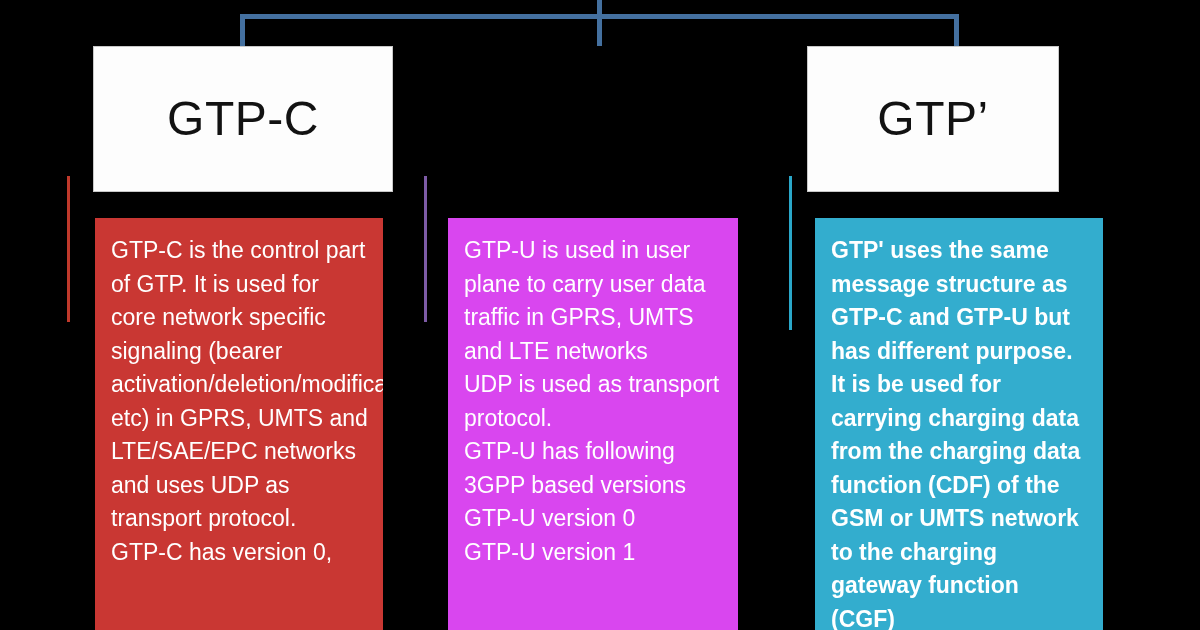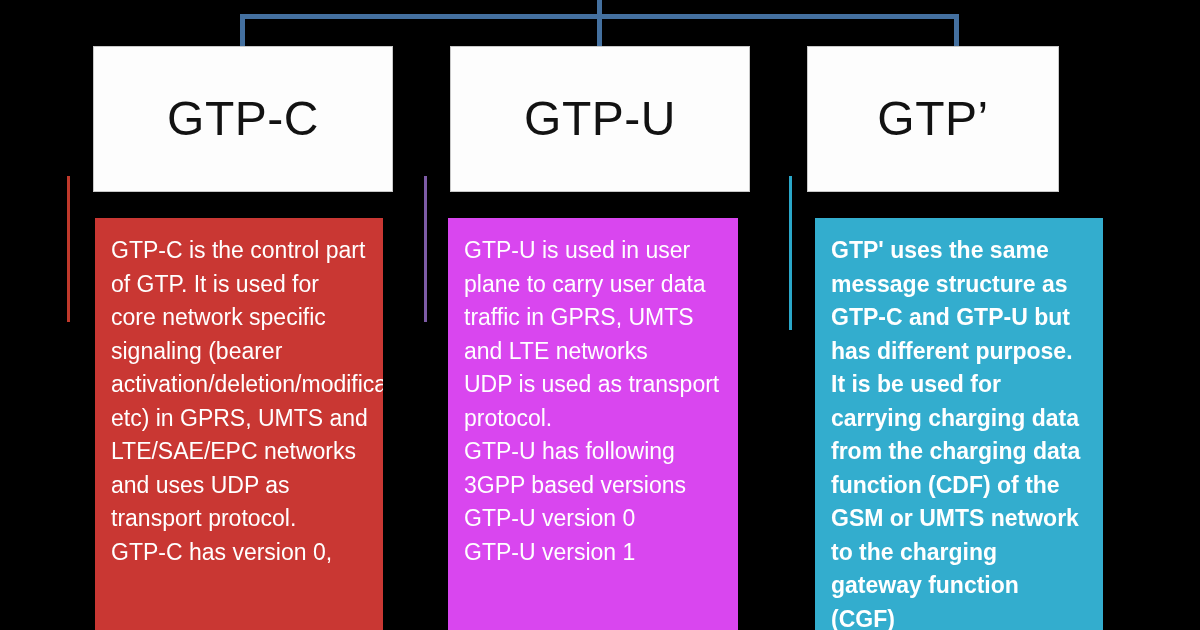--- a/index.html
+++ b/index.html
@@ -110,23 +110,20 @@
 <div id="canvas">
 
   <div class="conn conn-h"></div>
   <div class="conn conn-v conn-v-left"></div>
   <div class="conn conn-v conn-v-mid"></div>
   <div class="conn conn-v conn-v-right"></div>
 
   <div class="hbox hbox-1">
     <span class="hbox-label">GTP-C</span>
   </div>
-  <div class="hbox hbox-2">
-    <span class="hbox-label">GTP-U</span>
-  </div>
   <div class="hbox hbox-3">
     <span class="hbox-label">GTP’</span>
   </div>
 
   <div class="accent accent-1"></div>
   <div class="accent accent-2"></div>
   <div class="accent accent-3"></div>
 
   <div class="panel panel-1">
     <div class="panel-text">GTP-C  is the control part of GTP. It is used for core network specific signaling (bearer activation/deletion/modification etc) in GPRS, UMTS and LTE/SAE/EPC networks and uses UDP as transport protocol.

